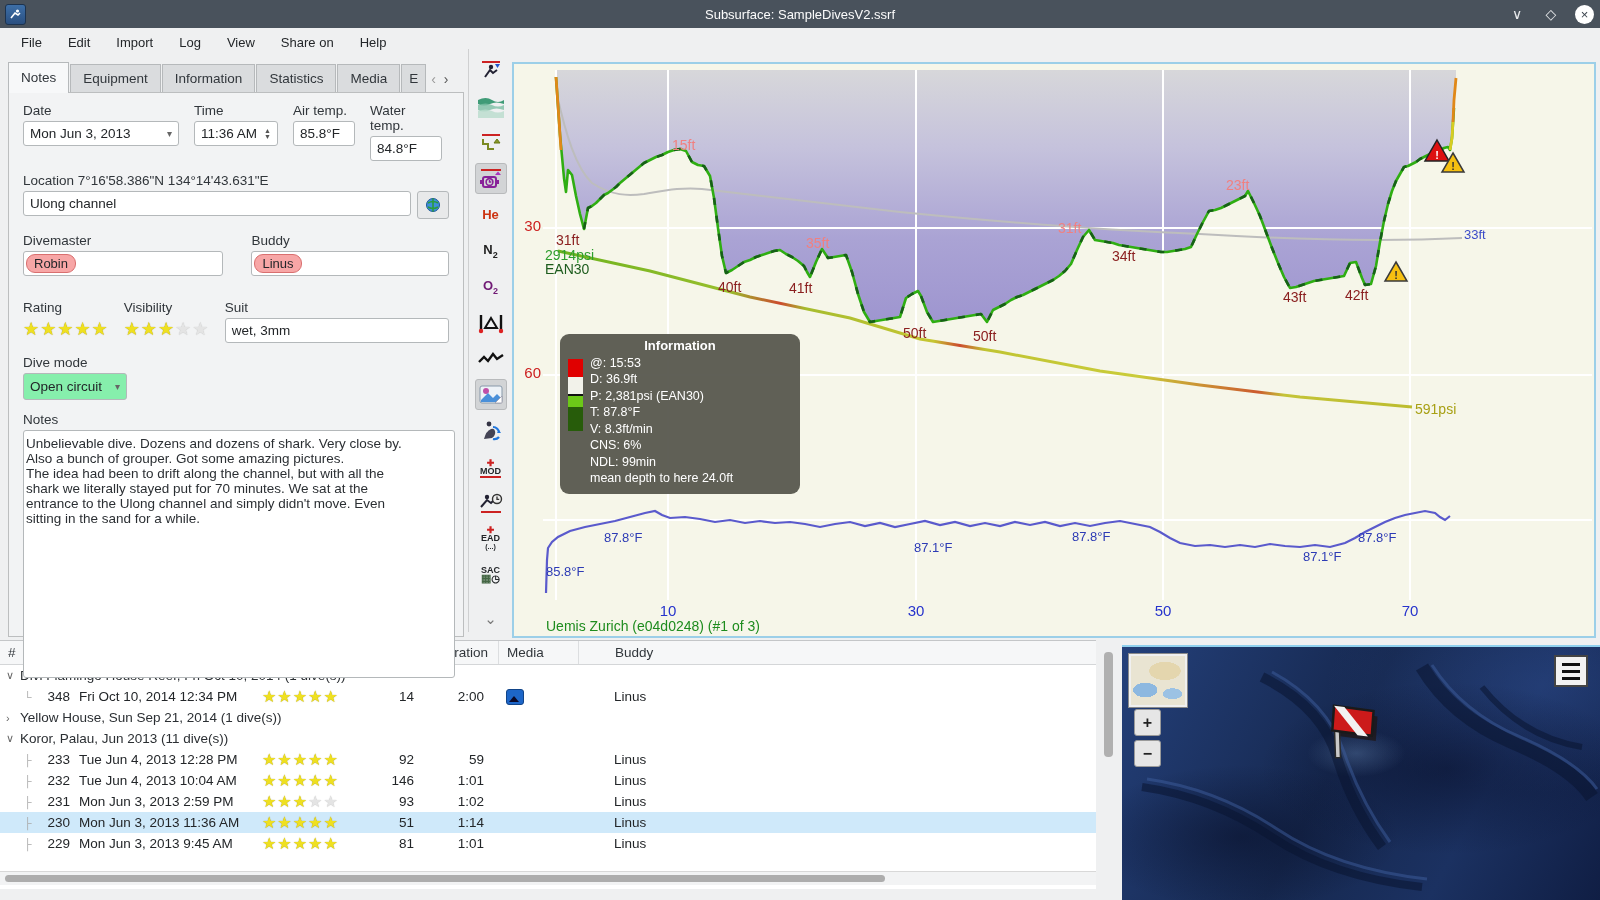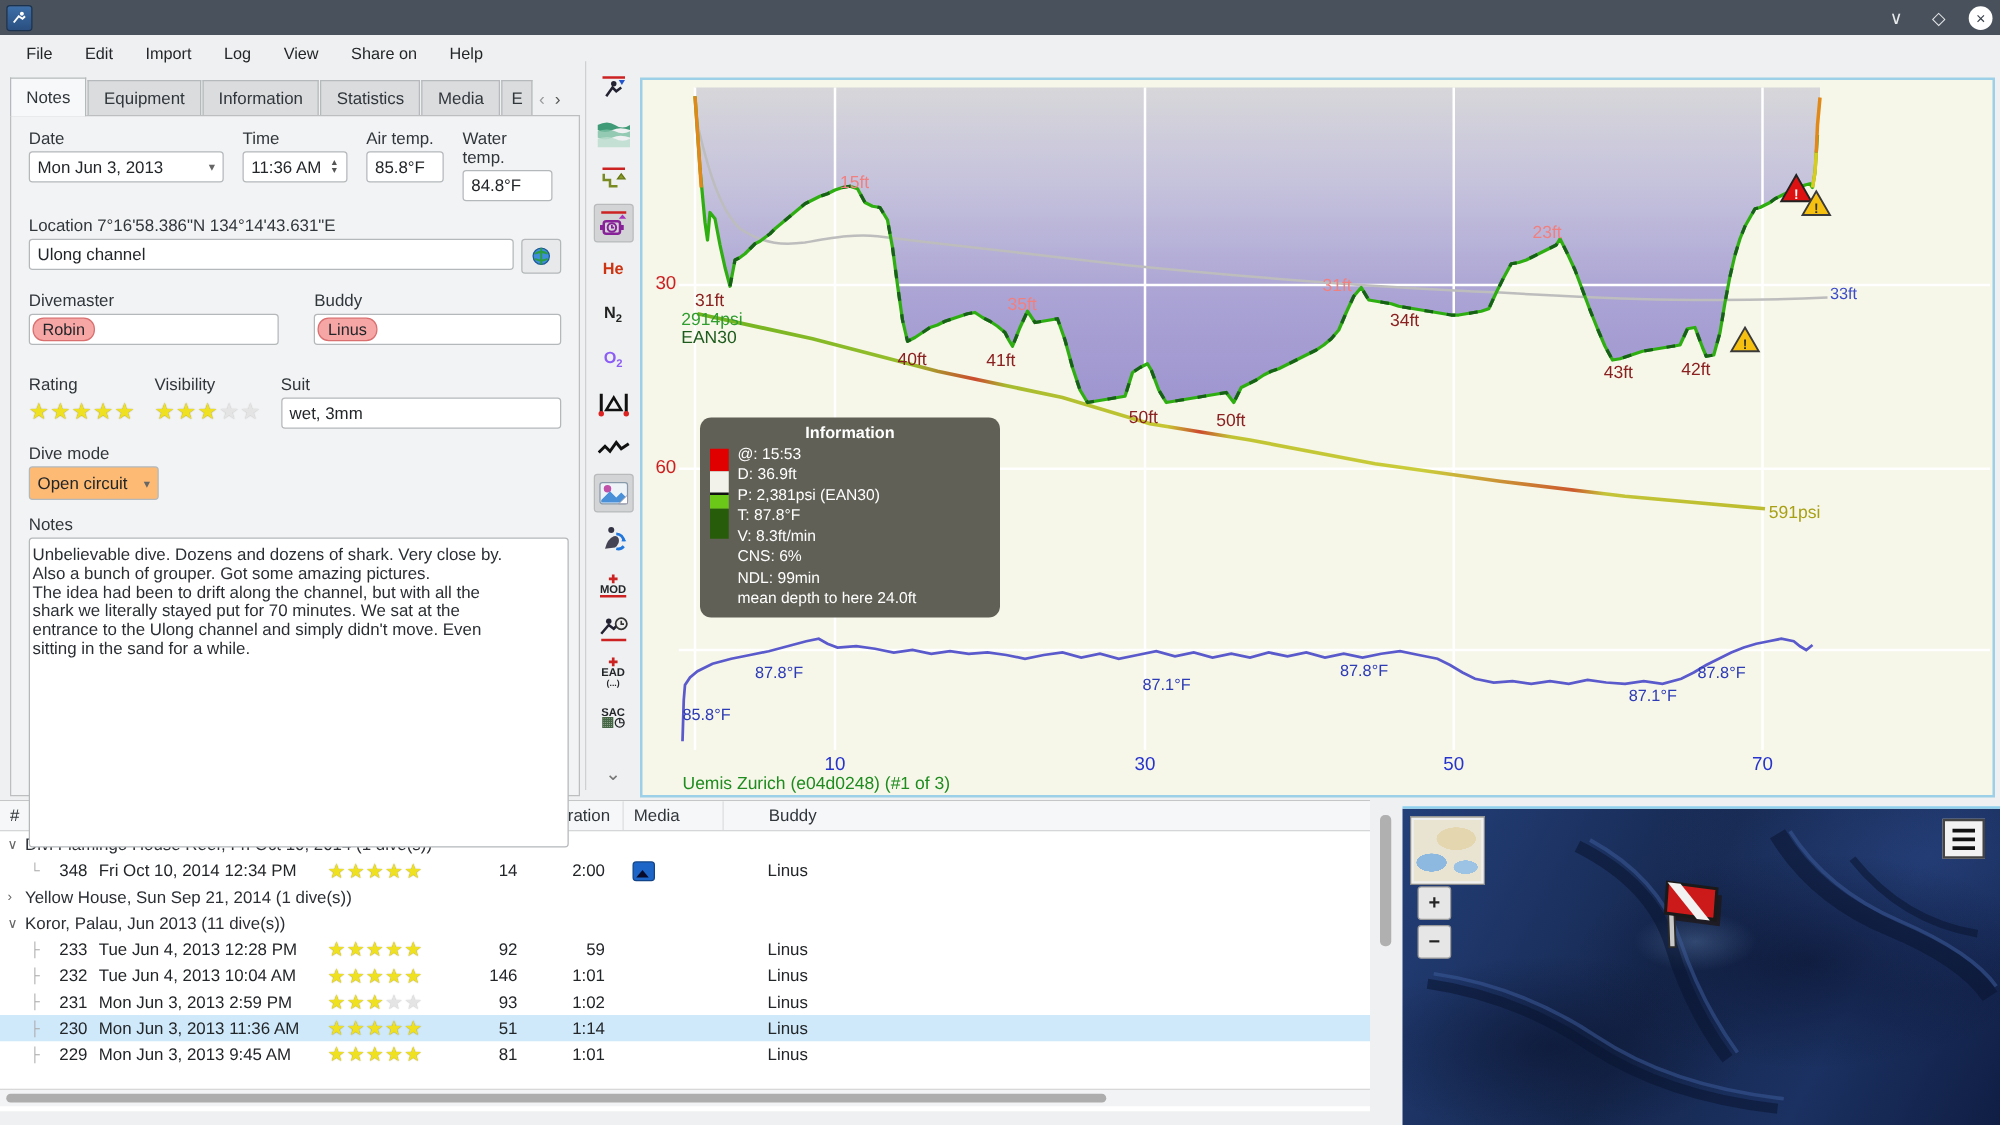--- a/index.html
+++ b/index.html
@@ -115,20 +115,21 @@
 
 <div class="window">
 
   <div class="titlebar">
     <div class="app-icon">
       <svg width="13" height="13" viewBox="0 0 13 13">
           <circle cx="8.5" cy="3" r="1.6" fill="#fff"></circle>
           <path d="M2 10 L6 5 L9 7 L11 5" stroke="#fff" stroke-width="1.6" fill="none"></path>
         </svg>
     </div>
+    <div class="win-title">Subsurface: SampleDivesV2.ssrf</div>
     <div class="win-controls">
       <div class="win-btn">∨</div>
       <div class="win-btn">◇</div>
       <div class="win-btn win-close">×</div>
     </div>
   </div>
 
   <div class="menubar">
     <div class="menu-item">File</div>
     <div class="menu-item">Edit</div>
@@ -226,21 +227,21 @@
         <div class="fl">Suit</div>
         <div class="inp">
             <span>wet, 3mm</span>
           </div>
       </div>
     </div>
 
     <div class="row" style="margin-bottom:12px;">
       <div style="width:104px;">
         <div class="fl">Dive mode</div>
-        <div class="inp" style="height:27px;background:#fdba74;">
+        <div class="inp" style="height:27px;background:#86efac;">
           <span>Open circuit</span>
             <span class="chev">▾</span>
         </div>
       </div>
     </div>
 
     <div class="fl">Notes</div>
     <textarea class="notes" style="">Unbelievable dive. Dozens and dozens of shark. Very close by.
 Also a bunch of grouper. Got some amazing pictures.
 The idea had been to drift along the channel, but with all the
@@ -283,21 +284,21 @@
           <path d="M17 9 L23 9 L20 5.5 Z" fill="#aa33bb"></path>
         </svg>
     </div>
     <div class="tbtn">
         <span class="tb-text" style="color:#cc3311;">He</span>
       </div>
     <div class="tbtn">
         <span class="tb-text" style="color:#222;"><span>N</span><sub style="font-size:9px;">2</sub></span>
       </div>
     <div class="tbtn">
-        <span class="tb-text" style="color:#8b5cf6;"><span>O</span><sub style="font-size:9px;">2</sub></span>
+        <span class="tb-text" style="color:#701a75;"><span>O</span><sub style="font-size:9px;">2</sub></span>
       </div>
     <div class="tbtn">
       <svg width="26" height="22" viewBox="0 0 26 22">
           <line x1="3" y1="3" x2="3" y2="19" stroke="#111" stroke-width="2.4"></line>
           <line x1="23" y1="3" x2="23" y2="19" stroke="#111" stroke-width="2.4"></line>
           <path d="M13 6 L19 16 H7 Z" fill="none" stroke="#111" stroke-width="2"></path>
           <circle cx="3" cy="19" r="2.2" fill="#dd2222"></circle>
           <circle cx="23" cy="19" r="2.2" fill="#dd2222"></circle>
         </svg>
     </div>

